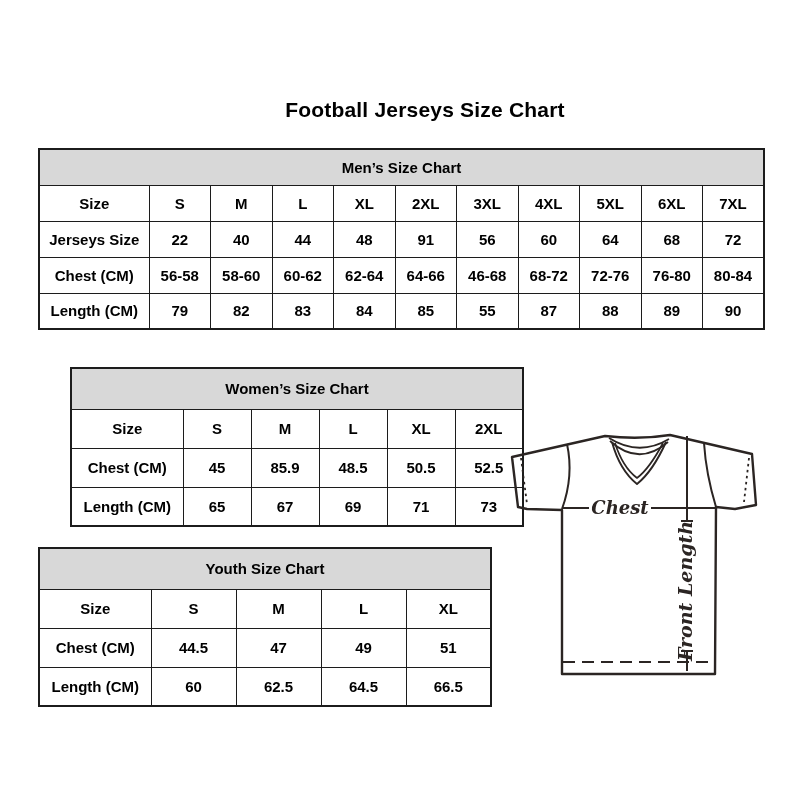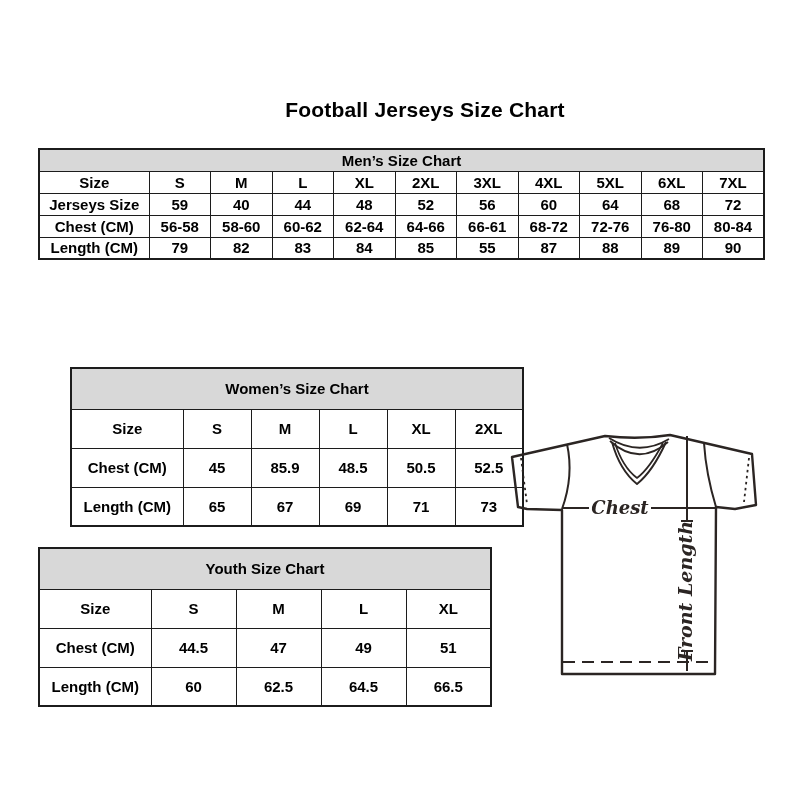--- a/index.html
+++ b/index.html
@@ -15,21 +15,21 @@
     position:absolute;border-collapse:collapse;table-layout:fixed;background:#fff;
     border:2.5px solid #1c1c1c;
   }
   table.size-table td{
     border:1.6px solid #1c1c1c;text-align:center;vertical-align:middle;
     font-weight:bold;font-size:15px;color:#000;padding:0;overflow:hidden;white-space:nowrap;
   }
   td.tbl-title{background:#d8d8d8;font-size:17px;}
   td.rowhead{font-size:15px;}
   .mens{left:38px;top:148px;width:727px;}
-  .mens tr{height:22px;}
+  .mens tr{height:36px;}
   .mens col.c0{width:110px;}
   .women{left:38px;top:367px;width:454px;margin-left:32px;}
   .women tr{height:39px;}
   .women tr:first-child{height:41px;}
   .women col.c0{width:112px;}
   .youth{left:38px;top:547px;width:454px;}
   .youth tr{height:39px;}
   .youth tr:first-child{height:41px;}
   .youth col.c0{width:112px;}
   .jersey-wrap{position:absolute;left:505px;top:412px;width:272px;height:290px;}
@@ -72,39 +72,39 @@
           <td class="val">XL</td>
           <td class="val">2XL</td>
           <td class="val">3XL</td>
           <td class="val">4XL</td>
           <td class="val">5XL</td>
           <td class="val">6XL</td>
           <td class="val">7XL</td>
         </tr>
         <tr>
           <td class="rowhead">Jerseys Size</td>
-          <td class="val">59</td>
+          <td class="val">22</td>
           <td class="val">40</td>
           <td class="val">44</td>
           <td class="val">48</td>
-          <td class="val">52</td>
+          <td class="val">91</td>
           <td class="val">56</td>
           <td class="val">60</td>
           <td class="val">64</td>
           <td class="val">68</td>
           <td class="val">72</td>
         </tr>
         <tr>
           <td class="rowhead">Chest (CM)</td>
           <td class="val">56-58</td>
           <td class="val">58-60</td>
           <td class="val">60-62</td>
           <td class="val">62-64</td>
           <td class="val">64-66</td>
-          <td class="val">66-61</td>
+          <td class="val">46-68</td>
           <td class="val">68-72</td>
           <td class="val">72-76</td>
           <td class="val">76-80</td>
           <td class="val">80-84</td>
         </tr>
         <tr>
           <td class="rowhead">Length (CM)</td>
           <td class="val">79</td>
           <td class="val">82</td>
           <td class="val">83</td>

